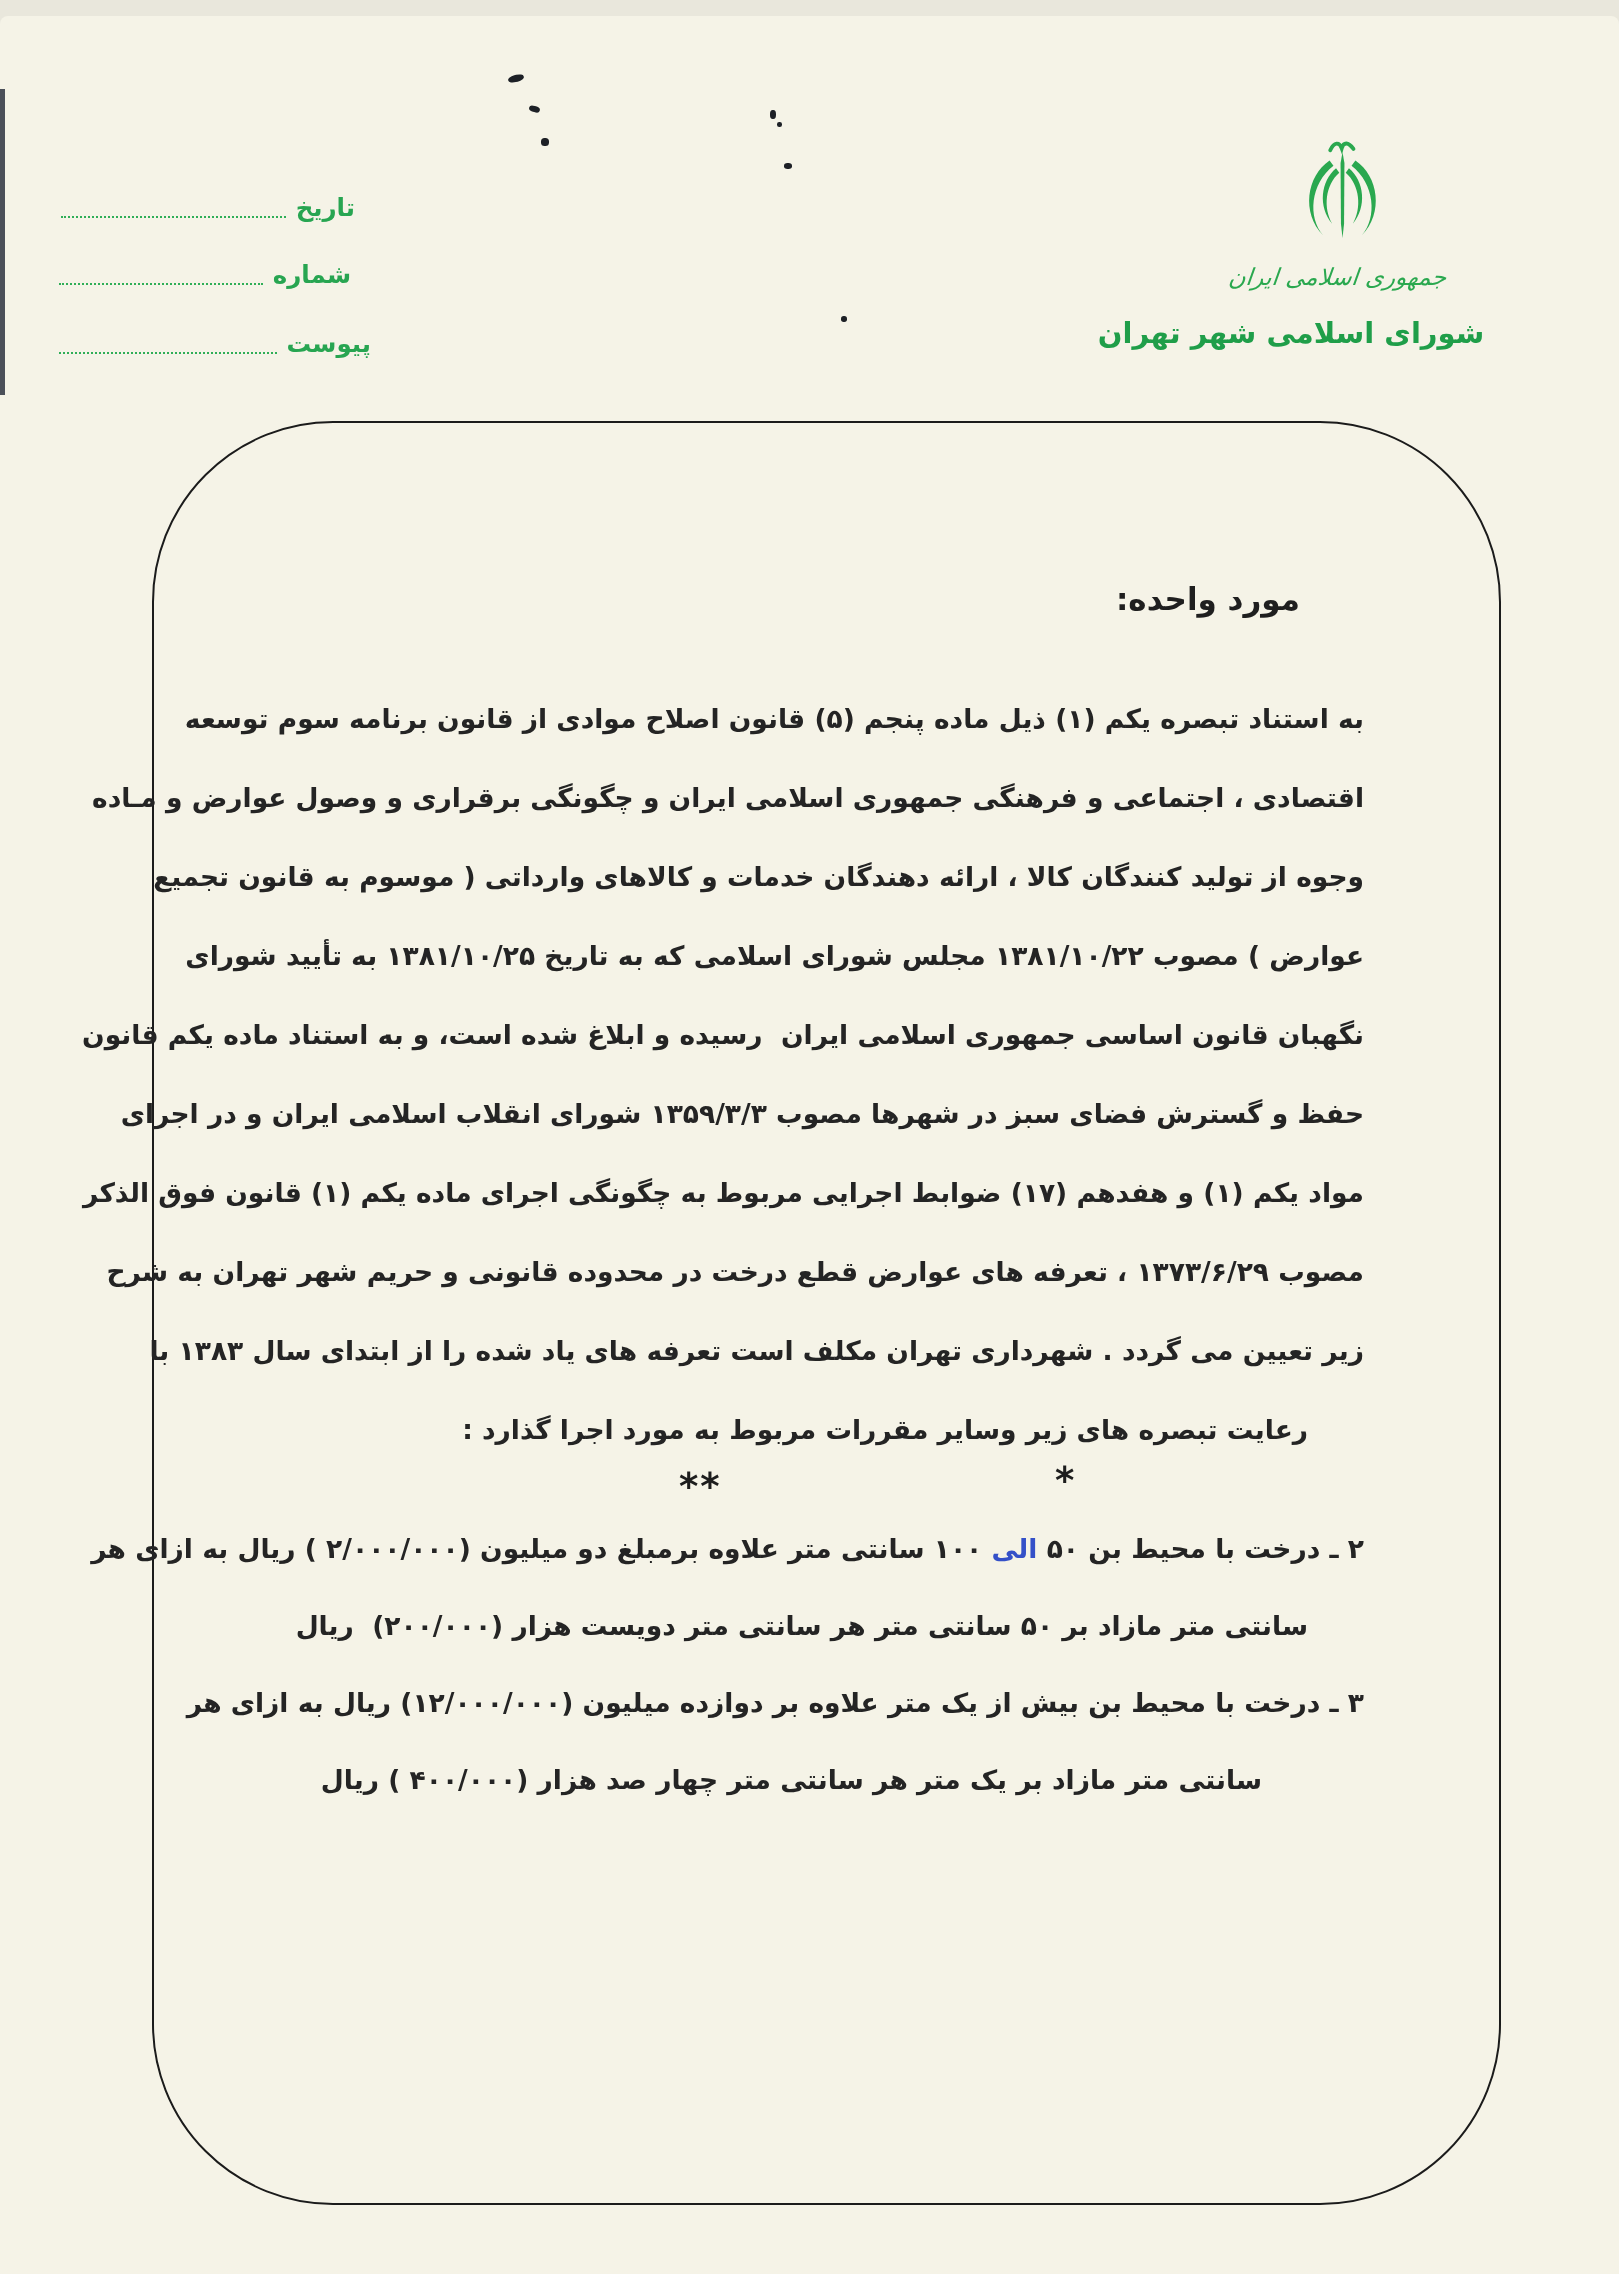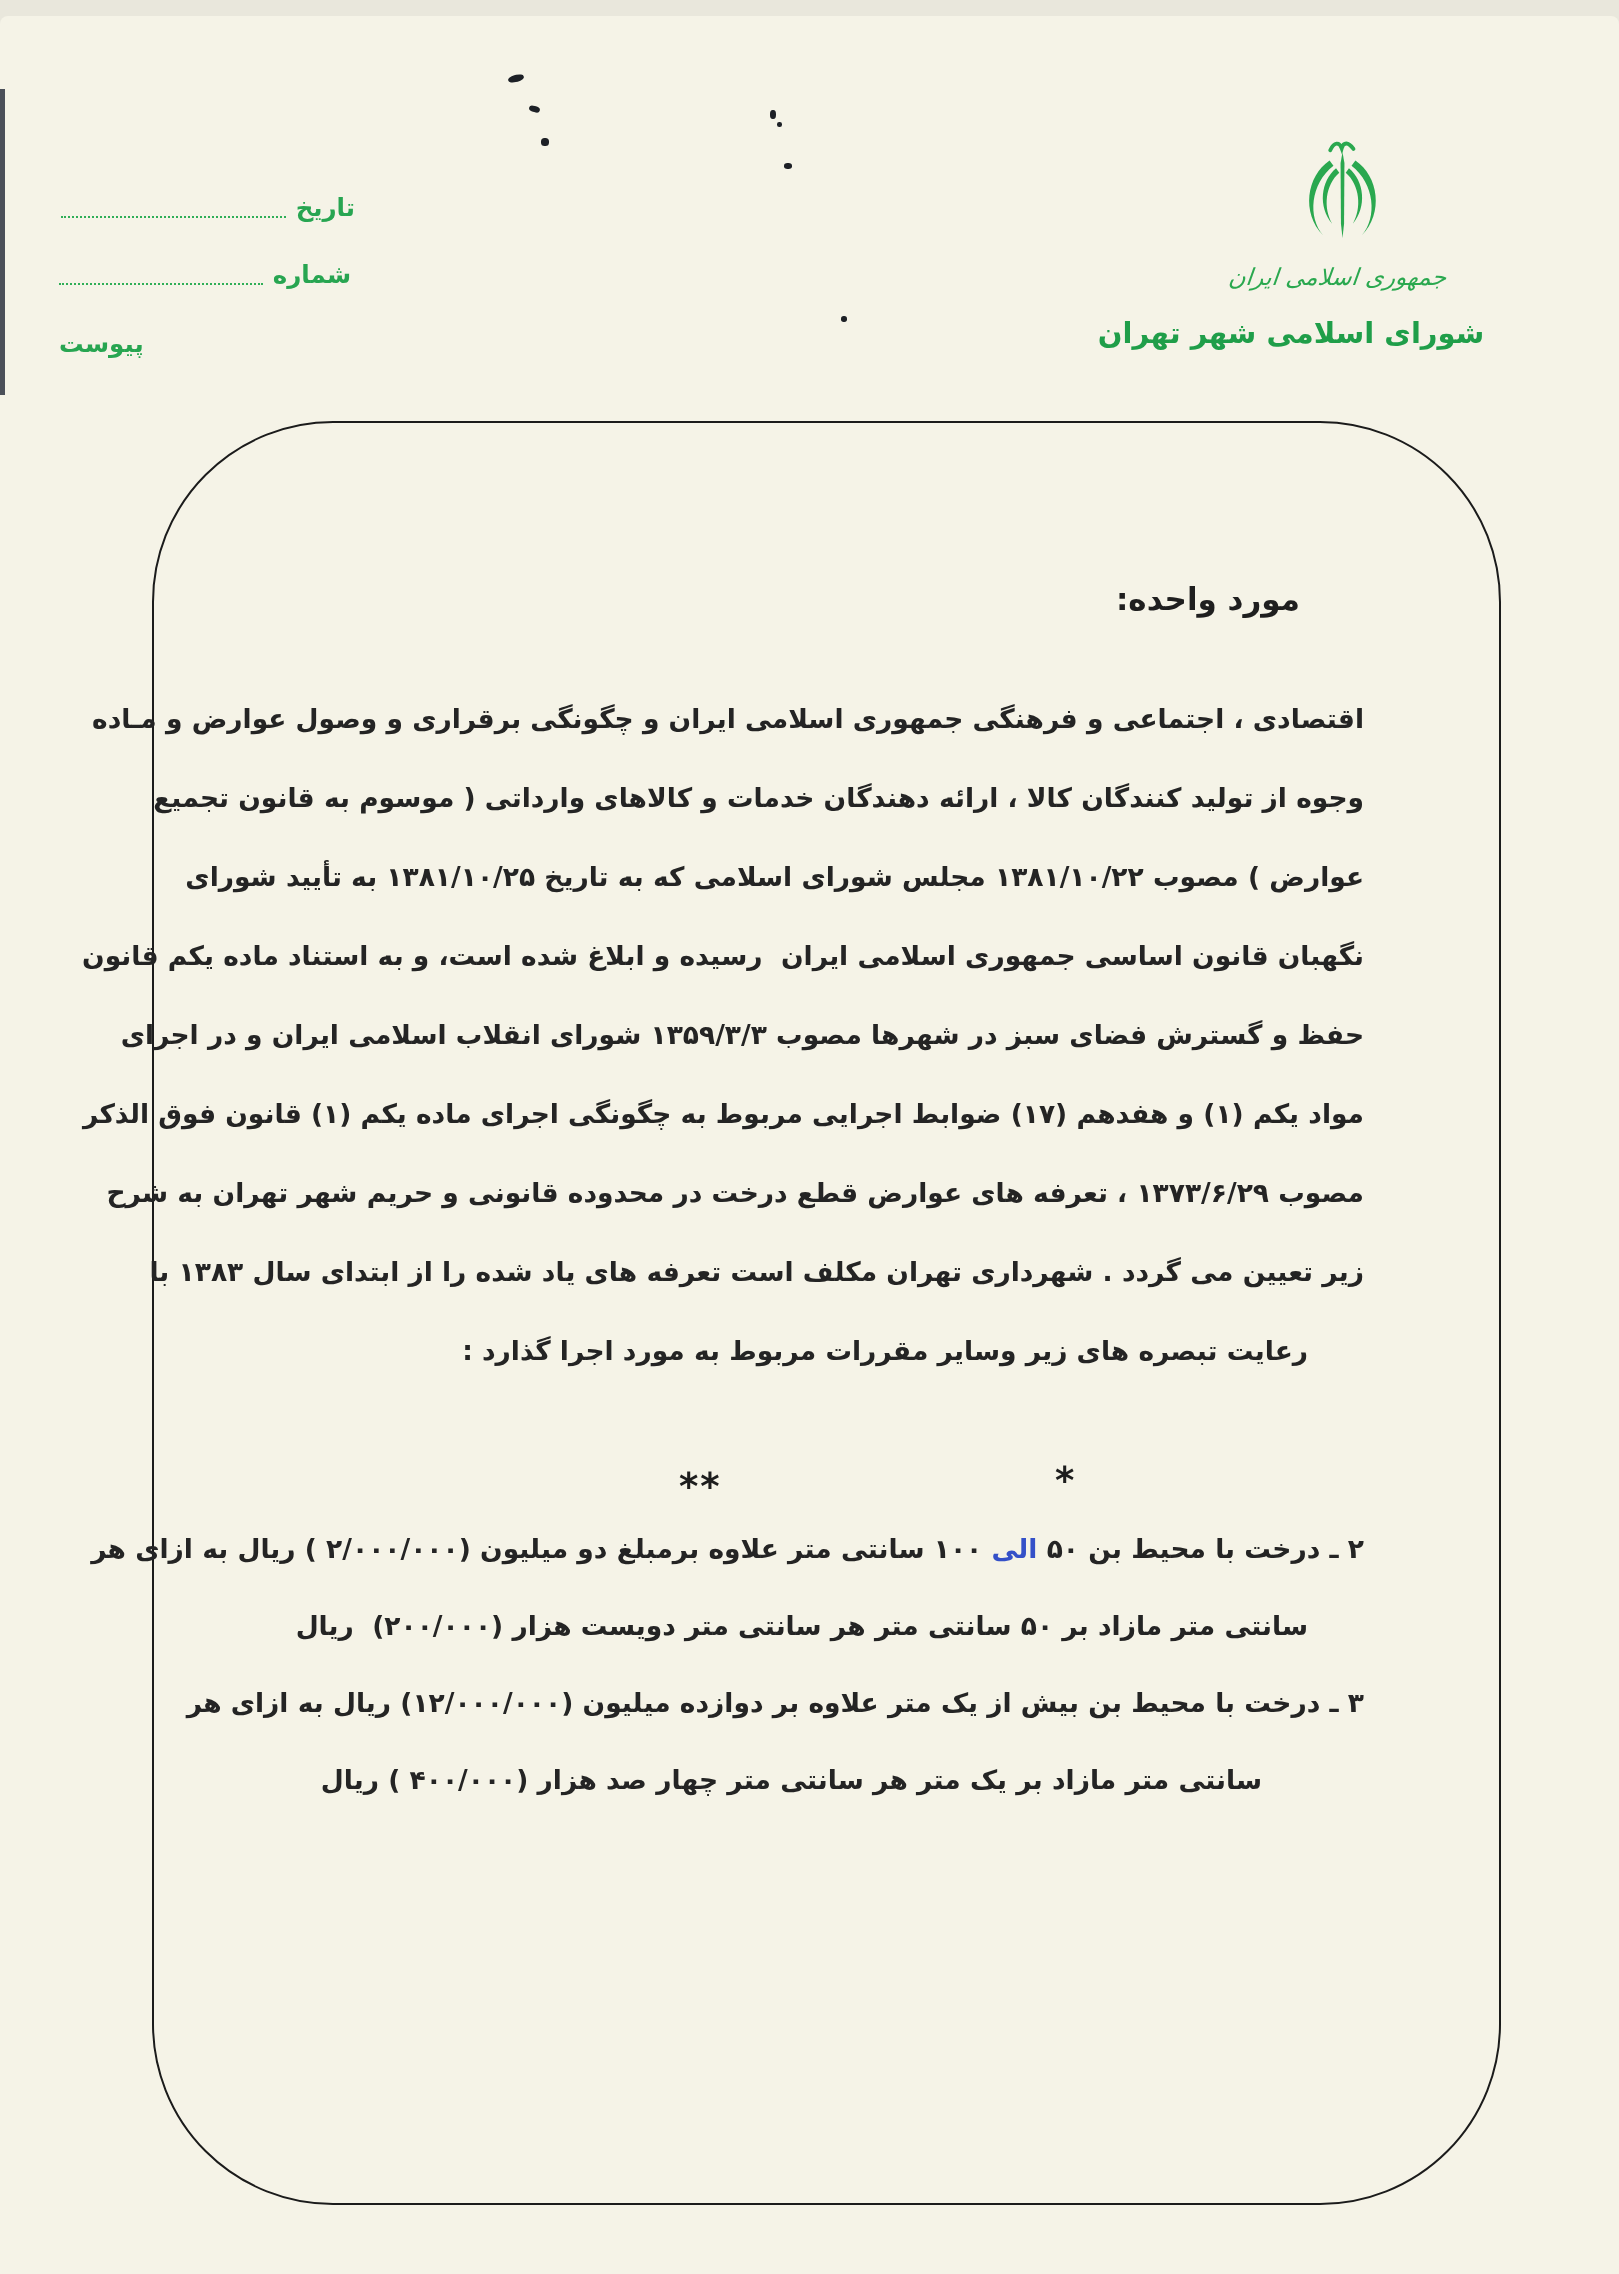--- a/index.html
+++ b/index.html
@@ -33,21 +33,21 @@
     line-height:1;
   }
   .fillrow .dots{
     flex:1;
     border-bottom:2.9px dotted #2fae57;
     height:3.9px;
     margin-bottom:2.9px;
   }
   #row-date{left:61px;top:180px;width:294px;}
   #row-number{left:59px;top:247px;width:292px;}
-  #row-attachment{left:59px;top:316px;width:312px;flex-direction:column;}
+  #row-attachment{left:59px;top:316px;width:312px;}
 
   
   .emblem{position:absolute;left:1274px;top:120px;width:137px;height:129px;}
   .emblem-caption{
     position:absolute;left:1215px;top:247px;width:245px;
     text-align:center;
     font-size:23.5px;font-style:italic;
     color:#2aa84f;
     transform:skewX(-6deg);
     direction:rtl;
@@ -173,20 +173,21 @@
     </svg>
   </div>
   <div class="emblem-caption">جمهوری اسلامی ایران</div>
   <div class="org-name">شورای اسلامی شهر تهران</div>
 
   <div class="frame"></div>
 
   <div class="doc-heading">مورد واحده:</div>
 
   <div class="paragraph">
+    <div class="pline">به استناد تبصره یکم (۱) ذیل ماده پنجم (۵) قانون اصلاح موادی از قانون برنامه سوم توسعه</div>
     <div class="pline">اقتصادی ، اجتماعی و فرهنگی جمهوری اسلامی ایران و چگونگی برقراری و وصول عوارض و مـاده</div>
     <div class="pline">وجوه از تولید کنندگان کالا ، ارائه دهندگان خدمات و کالاهای وارداتی ( موسوم به قانون تجمیع</div>
     <div class="pline">عوارض ) مصوب ۱۳۸۱/۱۰/۲۲ مجلس شورای اسلامی که به تاریخ ۱۳۸۱/۱۰/۲۵ به تأیید شورای</div>
     <div class="pline">نگهبان قانون اساسی جمهوری اسلامی ایران&nbsp; رسیده و ابلاغ شده است، و به استناد ماده یکم قانون</div>
     <div class="pline">حفظ و گسترش فضای سبز در شهرها مصوب ۱۳۵۹/۳/۳ شورای انقلاب اسلامی ایران و در اجرای</div>
     <div class="pline">مواد یکم (۱) و هفدهم (۱۷) ضوابط اجرایی مربوط به چگونگی اجرای ماده یکم (۱) قانون فوق الذکر</div>
     <div class="pline">مصوب ۱۳۷۳/۶/۲۹ ، تعرفه های عوارض قطع درخت در محدوده قانونی و حریم شهر تهران به شرح</div>
     <div class="pline">زیر تعیین می گردد . شهرداری تهران مکلف است تعرفه های یاد شده را از ابتدای سال ۱۳۸۳ با</div>
     <div class="pline last">رعایت تبصره های زیر وسایر مقررات مربوط به مورد اجرا گذارد :</div>
   </div>

